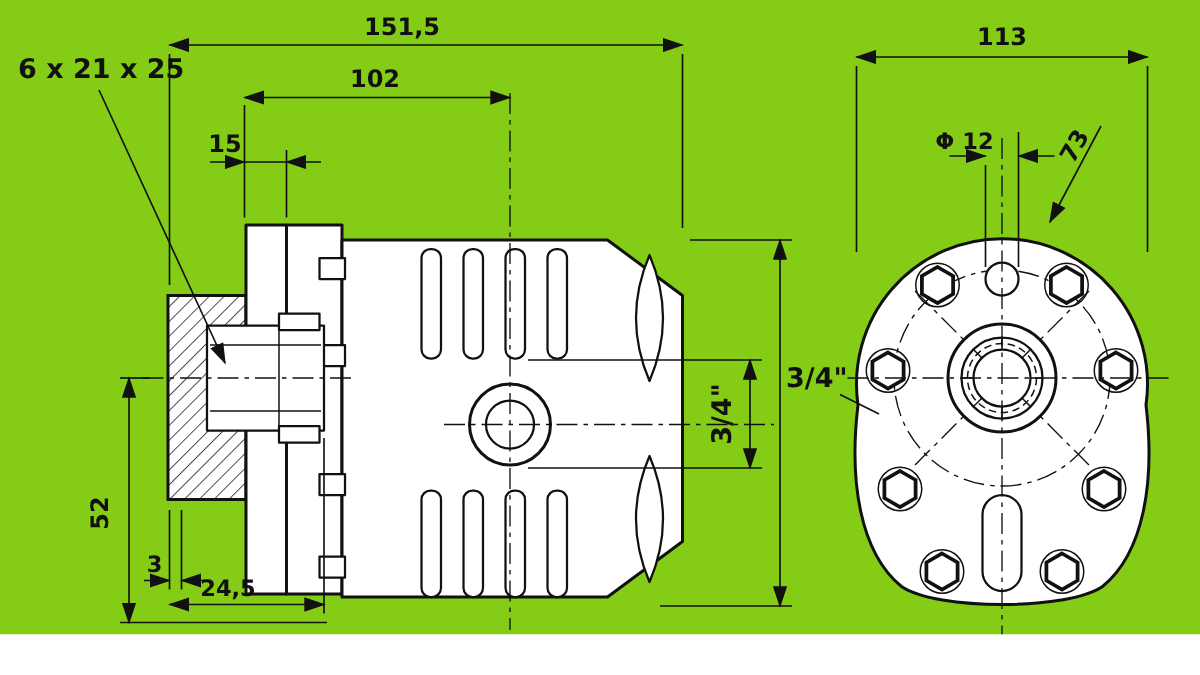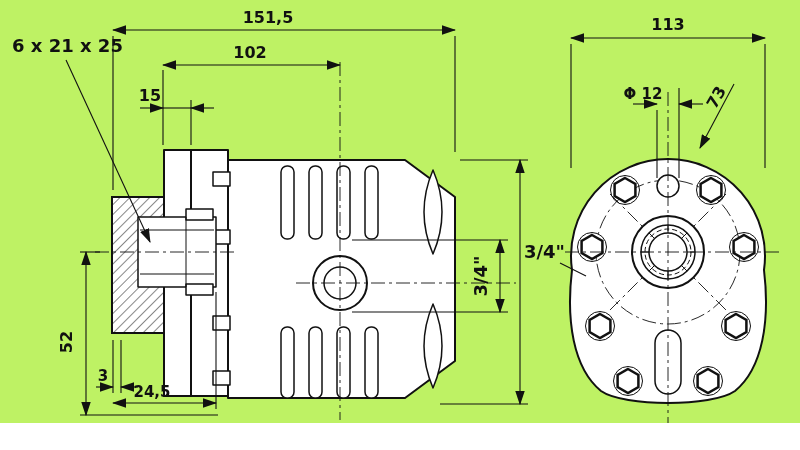--- a/index.html
+++ b/index.html
@@ -1,16 +1,16 @@
 <!DOCTYPE html>
 <html><head>
 <meta charset="utf-8">
 <style>
   html,body{margin:0;padding:0;background:#ffffff;}
-  .stage{position:relative;width:800px;height:423px;background:#bef264;overflow:hidden;text-decoration:underline;}
+  .stage{position:relative;width:800px;height:423px;background:#84cc16;overflow:hidden;text-decoration:underline;}
   svg{display:block;}
   .ol{fill:#ffffff;stroke:#111111;stroke-width:2;stroke-linejoin:round;}
   .ol15{fill:#ffffff;stroke:#111111;stroke-width:1.5;stroke-linejoin:round;}
   .thin{stroke:#111111;stroke-width:1;fill:none;}
   .dim{stroke:#111111;stroke-width:1.1;fill:none;}
   .cl{stroke:#111111;stroke-width:0.9;fill:none;stroke-dasharray:14 4 3 4;}
   .dsh{stroke:#111111;stroke-width:1;fill:none;stroke-dasharray:5 3;}
   text{font-family:"DejaVu Sans","Liberation Sans",sans-serif;font-weight:bold;fill:#111111;}
   .t15{font-size:15px;}
   .t16{font-size:16px;}

